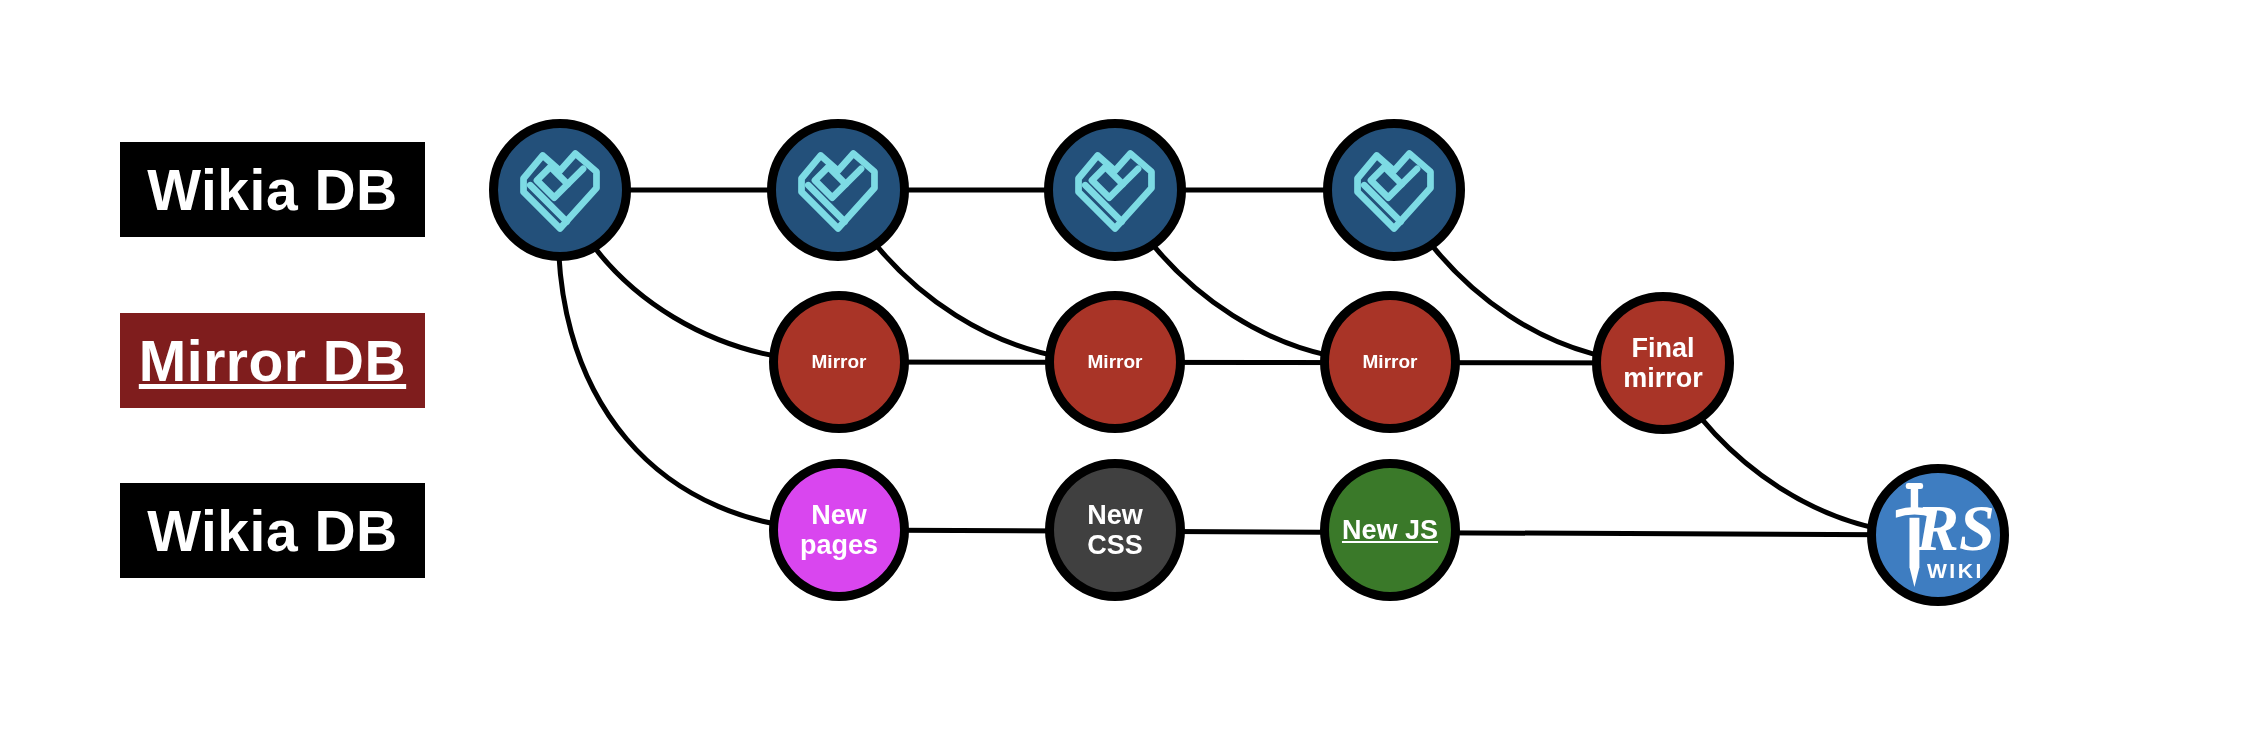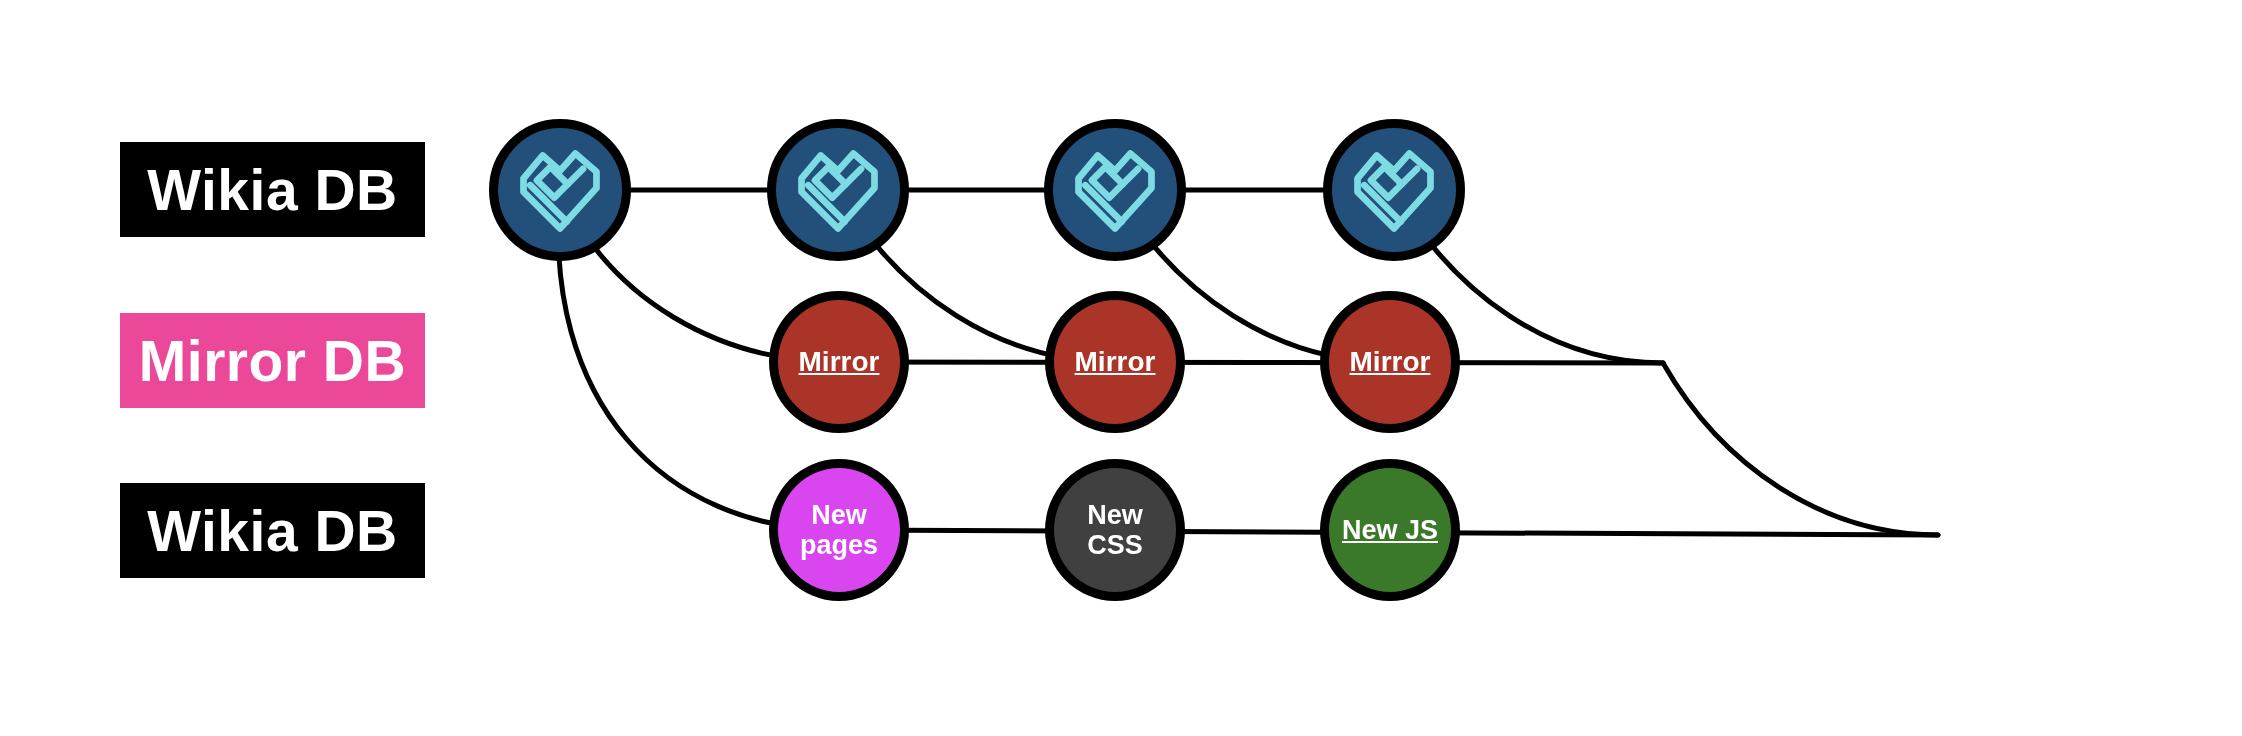--- a/index.html
+++ b/index.html
@@ -42,22 +42,21 @@
     font-weight: 700;
     line-height: 1.12;
   }
   .node.wikia {
     width: 142px; height: 142px;
     background: #23507A;
   }
   .node.mirror-n {
     width: 140px; height: 142px;
     background: #A93427;
-    font-size: 28px;
-    text-decoration: underline;
+    font-size: 19px;
   }
   .node.final-mirror {
     width: 142px; height: 142px;
     background: #A93427;
     font-size: 27px;
     padding: 0 10px;
   }
   .node.fork-n {
     width: 140px; height: 142px;
     background: #3A7929;
@@ -85,21 +84,21 @@
       <path d="M1115,190 C1175,295 1277,362 1390,362"></path>
       <path d="M1394,190 C1454,295 1552,363 1663,363"></path>
       <path d="M1663,363 C1723,468 1825,535 1938,535"></path>
       <path d="M560,190 C542,400 662,530 839,530"></path>
     </g>
   </svg>
 
   <div class="lane-label wikia" style="background: rgb(0, 0, 0);">
     <span>Wikia DB</span>
   </div>
-  <div class="lane-label mirror" style="background: #ec4899;">
+  <div class="lane-label mirror" style="background: #7f1d1d; text-decoration: underline;">
     <span>Mirror DB</span>
   </div>
   <div class="lane-label fork" style="background: rgb(0, 0, 0);">
     <span>Wikia DB</span>
   </div>
 
   <div class="node wikia" style="left: 489px; top: 119px; background: rgb(35, 80, 122);">
     <svg width="96" height="96" viewBox="0 0 100 100">
       <g fill="none" stroke-width="7" stroke-linejoin="round" stroke-linecap="round" stroke="#7DDBE4">
         <path d="M50,90 L12,52 L12,38 L32,14 L50,30 L66,12 L88,31 L88,48 Z"></path>
@@ -142,25 +141,41 @@
 
   <div class="node mirror-n" style="left: 769px; top: 291px; background: rgb(169, 52, 39);">
     <span class="label">Mirror</span>
   </div>
   <div class="node mirror-n" style="left: 1045px; top: 291px; background: rgb(169, 52, 39);">
     <span class="label">Mirror</span>
   </div>
   <div class="node mirror-n" style="left: 1320px; top: 291px; background: rgb(169, 52, 39);">
     <span class="label">Mirror</span>
   </div>
+  <div class="node final-mirror" style="left: 1592px; top: 292px; background: rgb(169, 52, 39);">
+    <span class="label">Final mirror</span>
+  </div>
 
   <div class="node fork-n" style="left: 769px; top: 459px; background: #d946ef;">
     <span class="label">New pages</span>
   </div>
   <div class="node fork-n" style="left: 1045px; top: 459px; background: #404040;">
     <span class="label">New CSS</span>
   </div>
   <div class="node fork-n" style="left: 1320px; top: 459px; background: rgb(58, 121, 41); text-decoration: underline;">
     <span class="label">New JS</span>
   </div>
 
+  <div class="node rswiki" style="left: 1867px; top: 464px; background: rgb(62, 125, 193);">
+    <svg width="124" height="124" viewBox="0 0 100 100">
+      <g fill="#FFFFFF">
+
+        <rect x="24" y="8" width="14" height="5" rx="2"></rect>
+        <rect x="28" y="10" width="6" height="20"></rect>
+        <path d="M16,30 Q31,25 46,30 L46,36 Q31,31 16,36 Z"></path>
+        <path d="M27,36 L35,36 L35,76 L31,92 L27,76 Z"></path>
+        <text x="64" y="62" text-anchor="middle" font-size="52" font-weight="bold" font-style="italic" font-family="Liberation Serif, serif">RS</text>
+        <text x="64" y="85" text-anchor="middle" font-size="17" font-weight="bold" letter-spacing="2" font-family="Liberation Sans, sans-serif">WIKI</text>
+      </g>
+    </svg>
+  </div>
 
 </div>
 
 </body></html>

